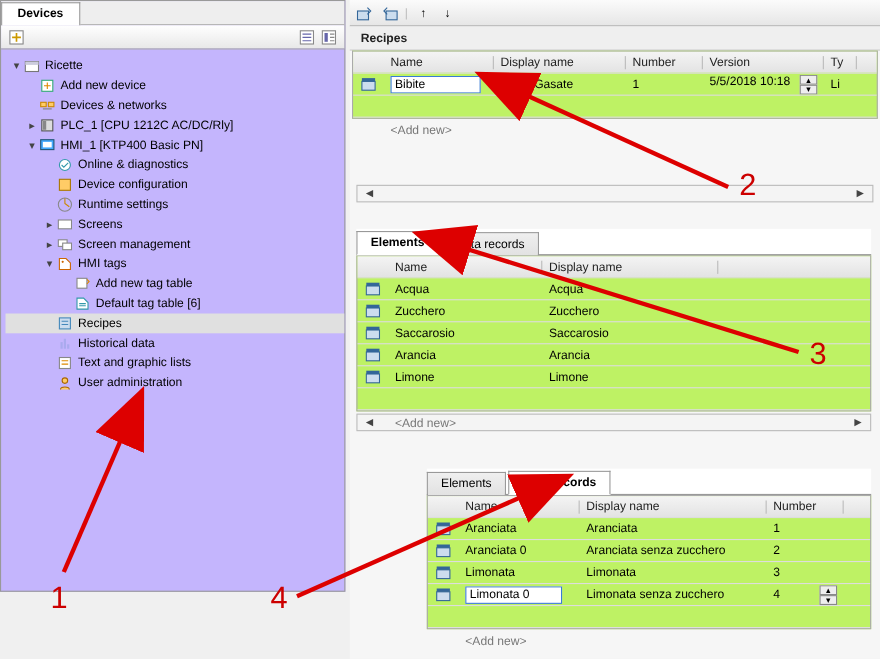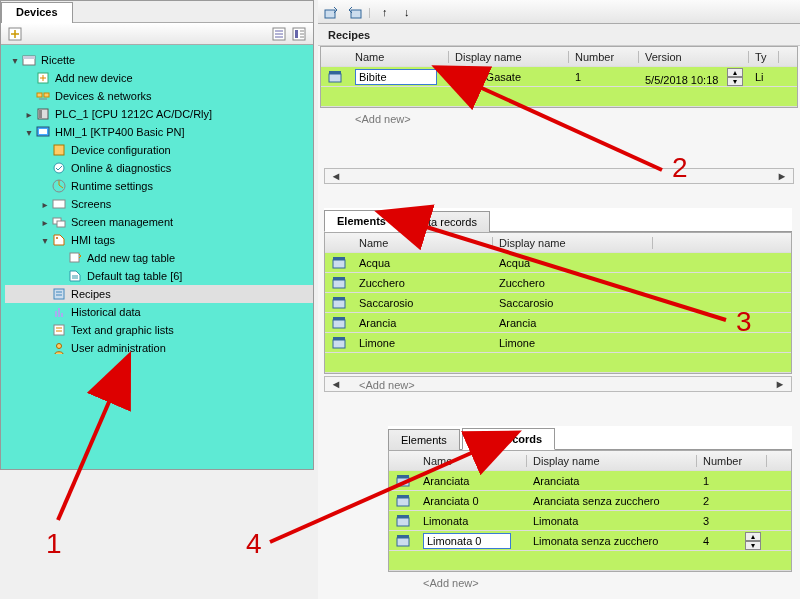--- a/index.html
+++ b/index.html
@@ -10,22 +10,22 @@
     background: #f0f0f0;
     width: 800px;
     height: 599px;
     overflow: hidden;
     position: relative;
   }
   .panel-left {
     position: absolute;
     left: 0; top: 0;
     width: 314px;
-    height: 470px;
-    background: #5eead4;
+    height: 538px;
+    background: #c4b5fd;
     border: 1px solid #999;
   }
   .panel-right {
     position: absolute;
     left: 318px; top: 0;
     width: 482px;
     height: 599px;
     background: #f6f6f6;
   }
   
@@ -236,34 +236,34 @@
             <rect x="3" y="4" width="8" height="5" fill="#fff"></rect>
           </svg>
         </span>
       <span>HMI_1 [KTP400 Basic PN]</span>
     </div>
 
     <div class="tree-row indent-2">
         <span class="twisty"></span>
         <span class="ticon">
           <svg width="14" height="14">
-            <rect x="2" y="2" width="10" height="10" fill="#fc6" stroke="#a70"></rect>
-          </svg>
-        </span>
-        <span>Device configuration</span>
-      </div>
-    <div class="tree-row indent-2">
-        <span class="twisty"></span>
-        <span class="ticon">
-          <svg width="14" height="14">
             <circle cx="7" cy="7" r="5" fill="#fff" stroke="#39a"></circle>
             <path d="M4 7l2 2 4-4" stroke="#39a" fill="none"></path>
           </svg>
         </span>
         <span>Online &amp; diagnostics</span>
+      </div>
+    <div class="tree-row indent-2">
+        <span class="twisty"></span>
+        <span class="ticon">
+          <svg width="14" height="14">
+            <rect x="2" y="2" width="10" height="10" fill="#fc6" stroke="#a70"></rect>
+          </svg>
+        </span>
+        <span>Device configuration</span>
       </div>
     <div class="tree-row indent-2">
         <span class="twisty"></span>
         <span class="ticon">
           <svg width="14" height="14">
             <path d="M7 1v5l4 3" stroke="#c80" fill="none"></path>
             <circle cx="7" cy="7" r="6" fill="none" stroke="#888"></circle>
           </svg>
         </span>
         <span>Runtime settings</span>
@@ -394,21 +394,21 @@
     <div class="grid-row">
       <div class="row-icon-cell">
           <svg width="14" height="14">
             <rect x="1" y="4" width="12" height="8" fill="#cde" stroke="#369"></rect>
             <rect x="1" y="1" width="12" height="3" fill="#369"></rect>
           </svg>
         </div>
       <div class="cell" style="width:100px"><input class="edit-input" value="Bibite" style=""></div>
       <div class="cell" style="width:120px">Bibite Gasate</div>
       <div class="cell" style="width:70px">1</div>
-      <div class="cell" style="width:110px;display:flex;justify-content:space-between;align-items:flex-end">
+      <div class="cell" style="width:110px;display:flex;justify-content:space-between;align-items:flex-start">
         <span>5/5/2018 10:18</span>
         <span class="spin">
             <div>▴</div>
             <div>▾</div>
           </span>
       </div>
       <div class="cell" style="width:30px">Li</div>
     </div>
     <div class="grid-row">
       <div class="row-icon-cell"></div>

